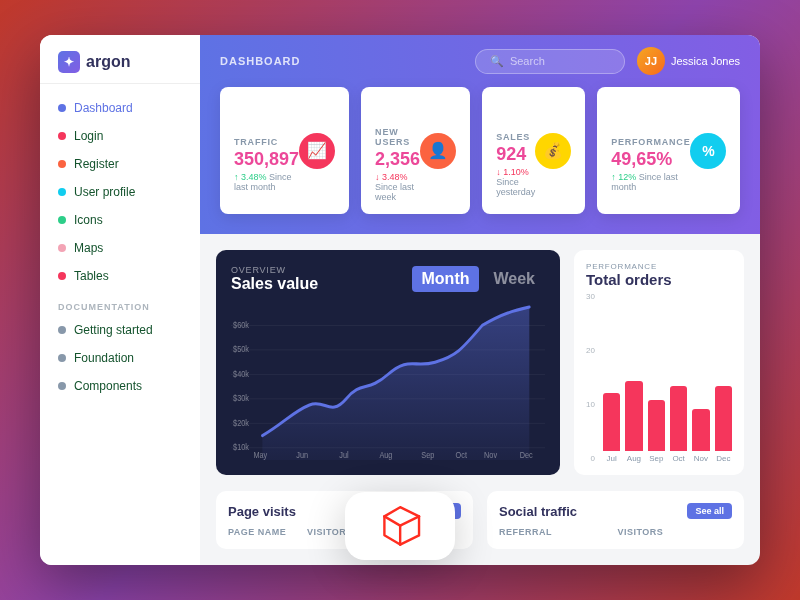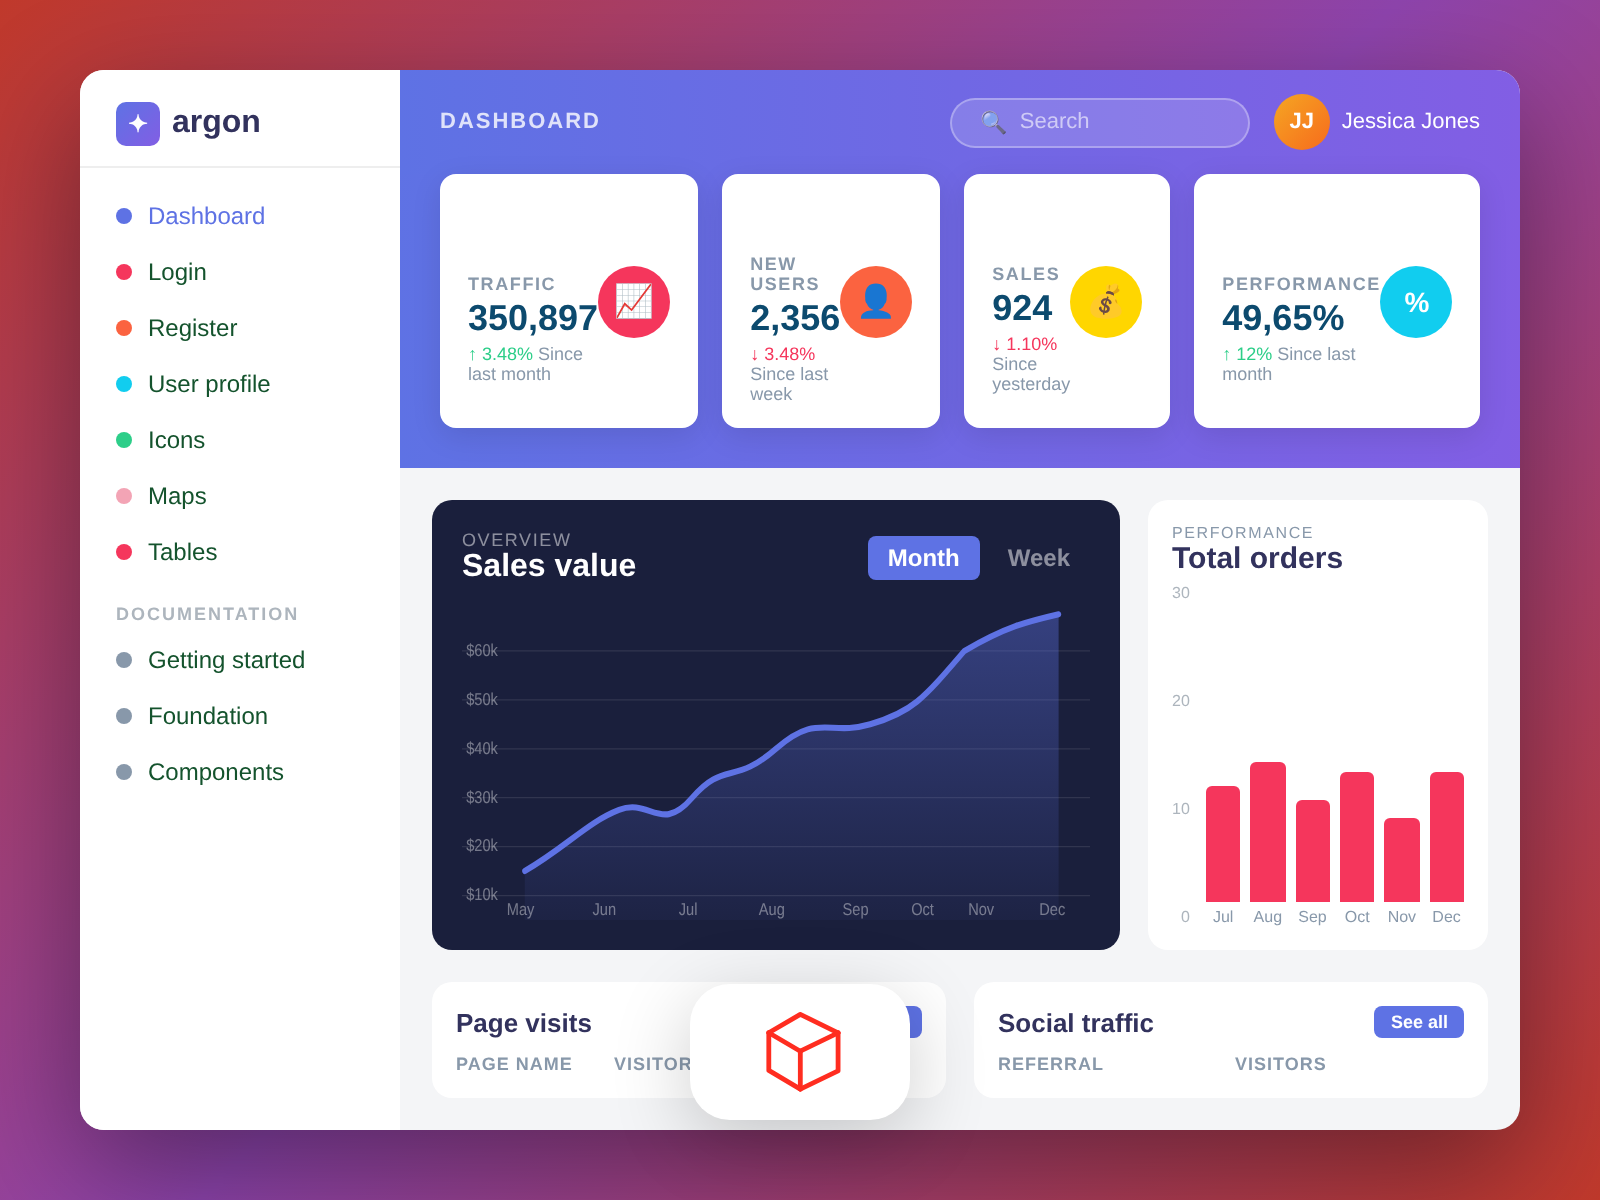--- a/index.html
+++ b/index.html
@@ -91,21 +91,21 @@
       display: flex; gap: 12px;
     }
     .stat-card {
       flex: 1; background: #fff;
       border-radius: 8px; padding: 12px 14px;
       display: flex; align-items: center; justify-content: space-between;
       box-shadow: 0 4px 15px rgba(0,0,0,0.1);
     }
     .stat-info {}
     .stat-label { font-size: 9px; font-weight: 700; color: #8898aa; text-transform: uppercase; letter-spacing: 0.8px; margin-top: 28px; }
-    .stat-value { font-size: 18px; font-weight: 700; color: #0c4a6e; margin: 2px 0; }
+    .stat-value { font-size: 18px; font-weight: 700; color: #ec4899; margin: 2px 0; }
     .stat-change { font-size: 9px; }
     .stat-change.up { color: #2dce89; }
     .stat-change.down { color: #f5365c; }
     .stat-icon {
       width: 36px; height: 36px; border-radius: 50%;
       display: flex; align-items: center; justify-content: center;
       font-size: 16px; color: #fff; flex-shrink: 0;
     }
     
     .content {
@@ -115,21 +115,21 @@
     .chart-section { flex: 1.4; display: flex; flex-direction: column; }
     .chart-card {
       background: #1a1f3c; border-radius: 10px; flex: 1;
       padding: 15px; display: flex; flex-direction: column;
     }
     .chart-header { display: flex; align-items: center; justify-content: space-between; margin-bottom: 8px; }
     .chart-subtitle { font-size: 9px; color: rgba(255,255,255,0.5); text-transform: uppercase; letter-spacing: 0.8px; }
     .chart-title { font-size: 16px; font-weight: 700; color: #fff; }
     .chart-tabs { display: flex; gap: 4px; }
     .chart-tab {
-      font-size: 12px; padding: 4px 10px; border-radius: 4px; cursor: pointer;
+      font-size: 16px; padding: 4px 10px; border-radius: 4px; cursor: pointer;
       font-weight: 600;
     }
     .chart-tab.active { background: #5e72e4; color: #fff; }
     .chart-tab.inactive { color: rgba(255,255,255,0.5); }
     .chart-area { flex: 1; position: relative; }
     .line-chart { width: 100%; height: 100%; }
     
     .side-charts { width: 170px; display: flex; flex-direction: column; gap: 14px; }
     .bar-chart-card {
       background: #fff; border-radius: 10px; padding: 12px;

